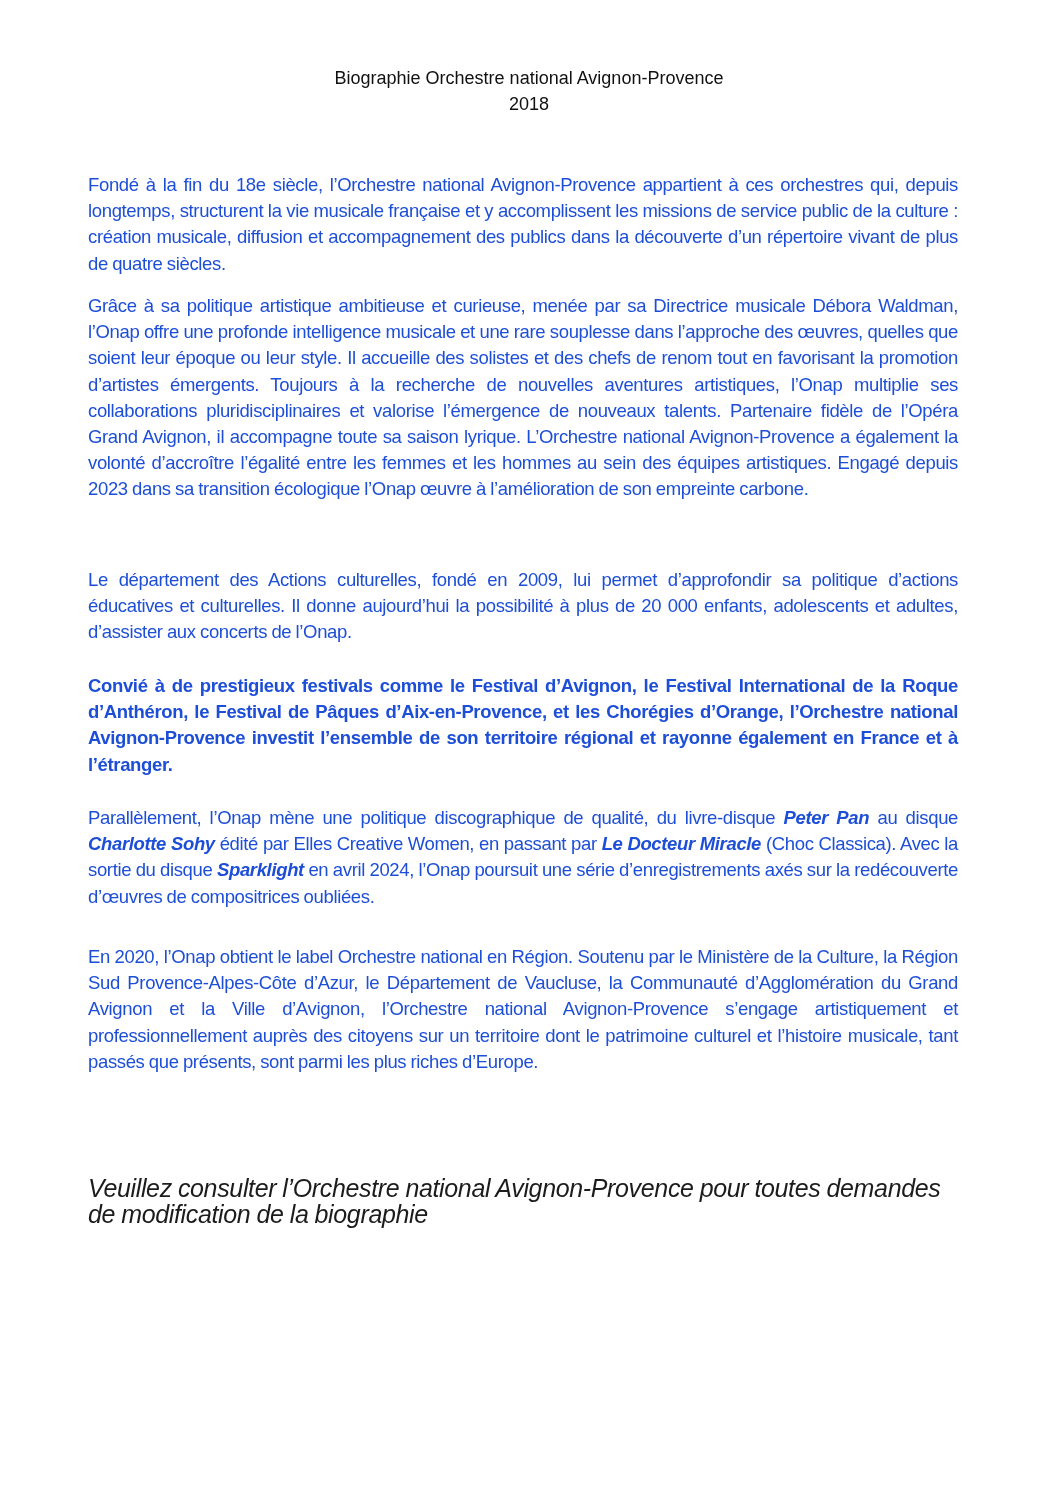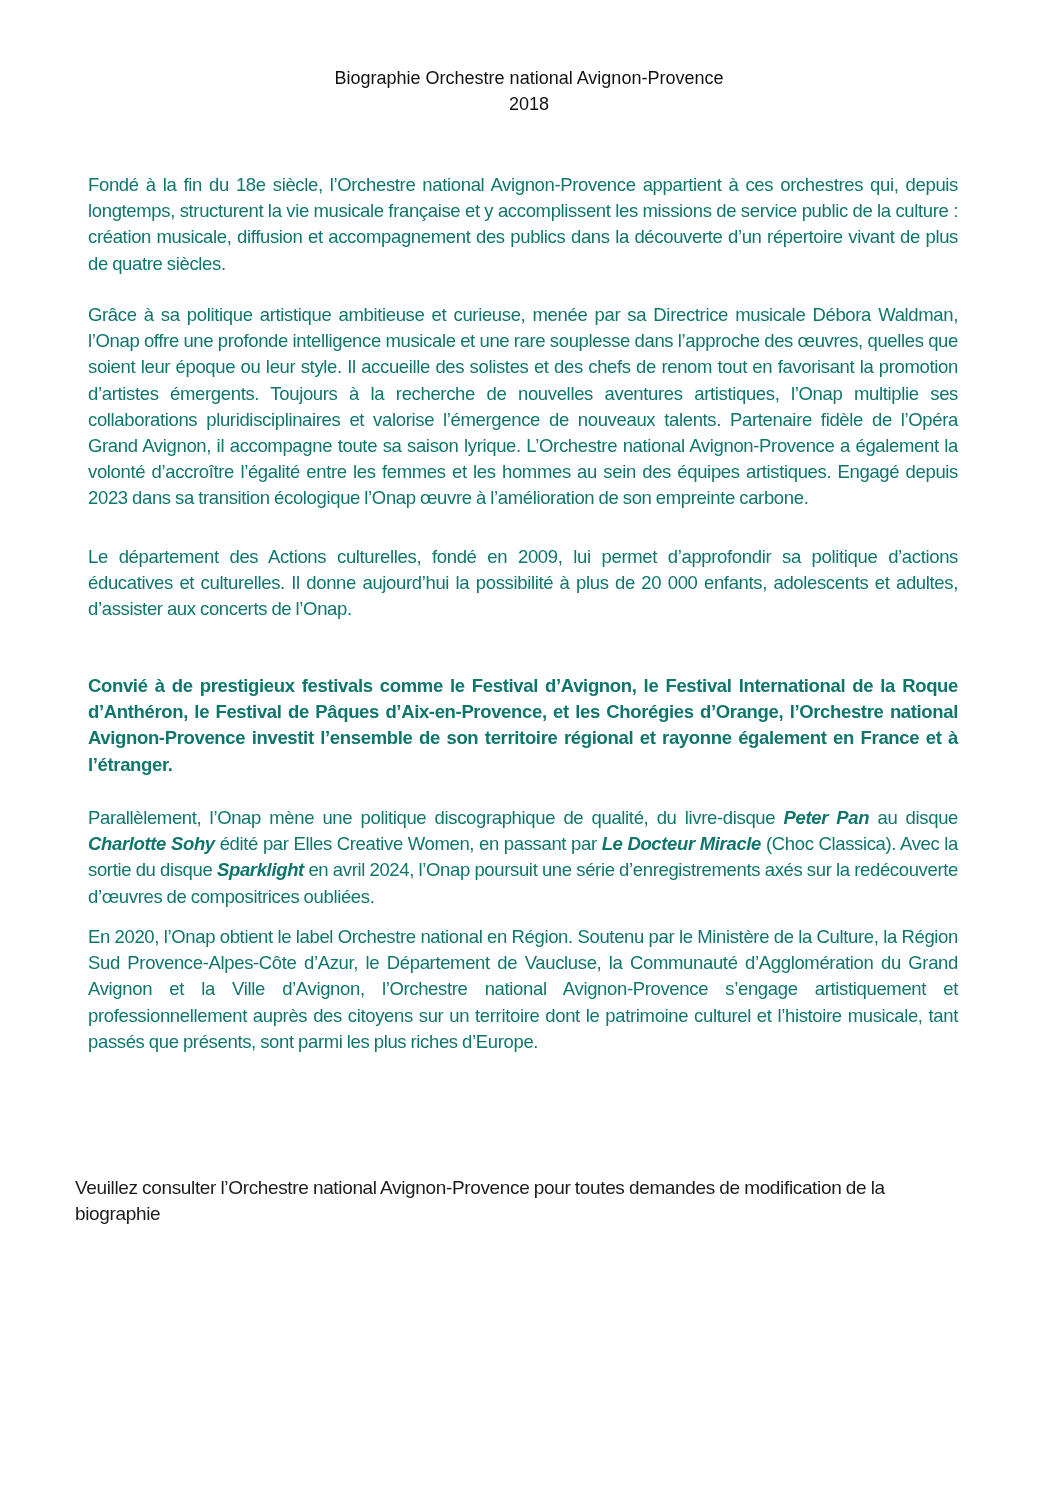--- a/index.html
+++ b/index.html
@@ -34,36 +34,37 @@
   .title-block div { margin: 0; }
   .body-text {
     position: absolute;
     left: 88px;
     width: 870px;
     font-size: 18.5px;
     line-height: 26.2px;
     text-align: justify;
     letter-spacing: -0.35px;
     word-spacing: -0.5px;
-    color: #0f766e;
+    color: #1d4ed8;
   }
   .body-text p { margin: 0; }
   .p1 { top: 172px; }
-  .p2 { top: 302px; }
-  .p3 { top: 544px; }
+  .p2 { top: 293px; }
+  .p3 { top: 567px; }
   .p4 { top: 673px; font-weight: bold; }
   .p5 { top: 805px; }
-  .p6 { top: 924px; }
+  .p6 { top: 944px; }
   .note {
     position: absolute;
-    left: 75px;
+    left: 88px;
     top: 1175px;
     width: 870px;
-    font-size: 19px;
+    font-size: 25px;
     line-height: 26.2px;
+    font-style: italic;
     letter-spacing: -0.35px;
     word-spacing: -0.5px;
     text-align: left;
     color: #1c1c1c;
   }
   em { font-style: italic; font-weight: bold; }
 </style>
 </head>
 <body>
 

